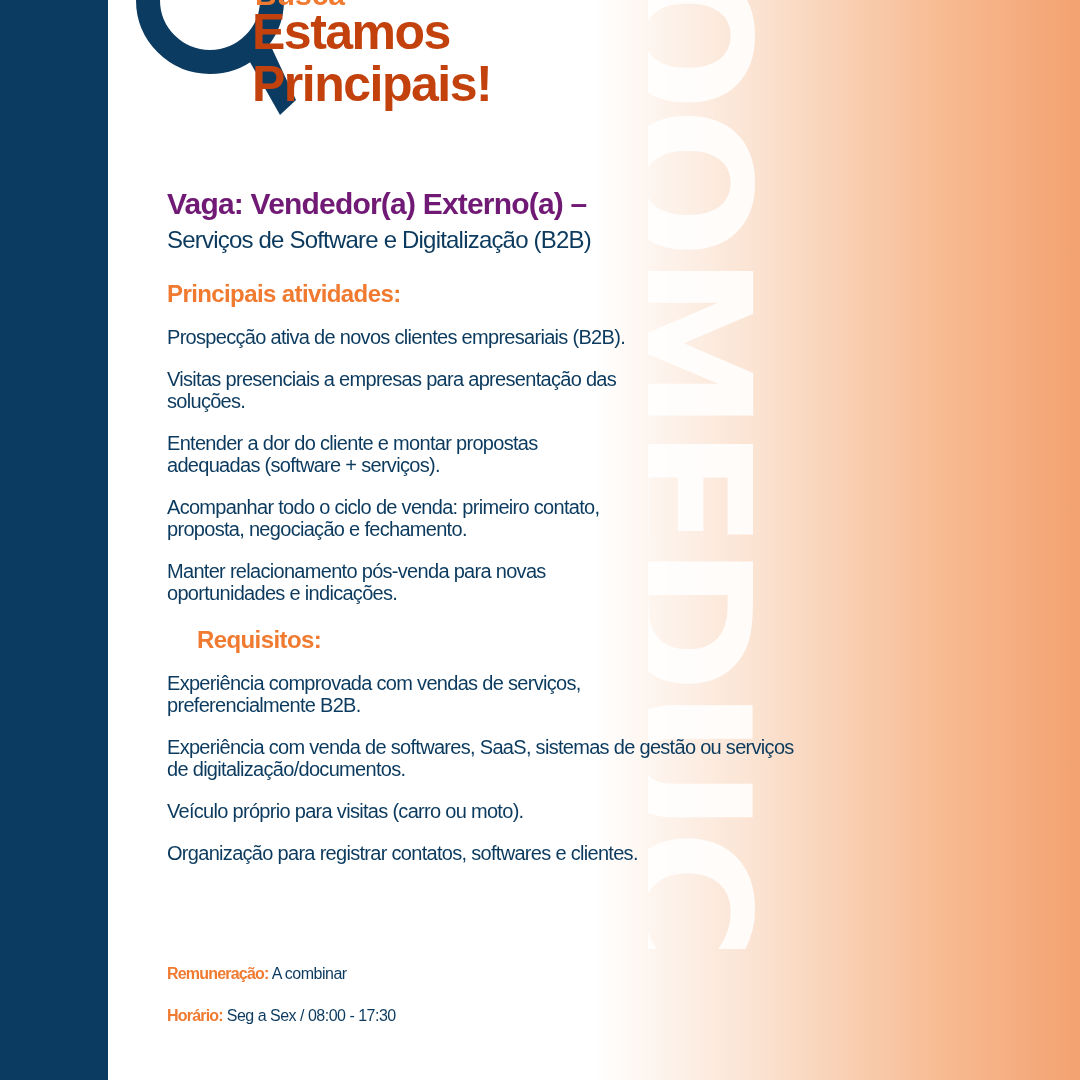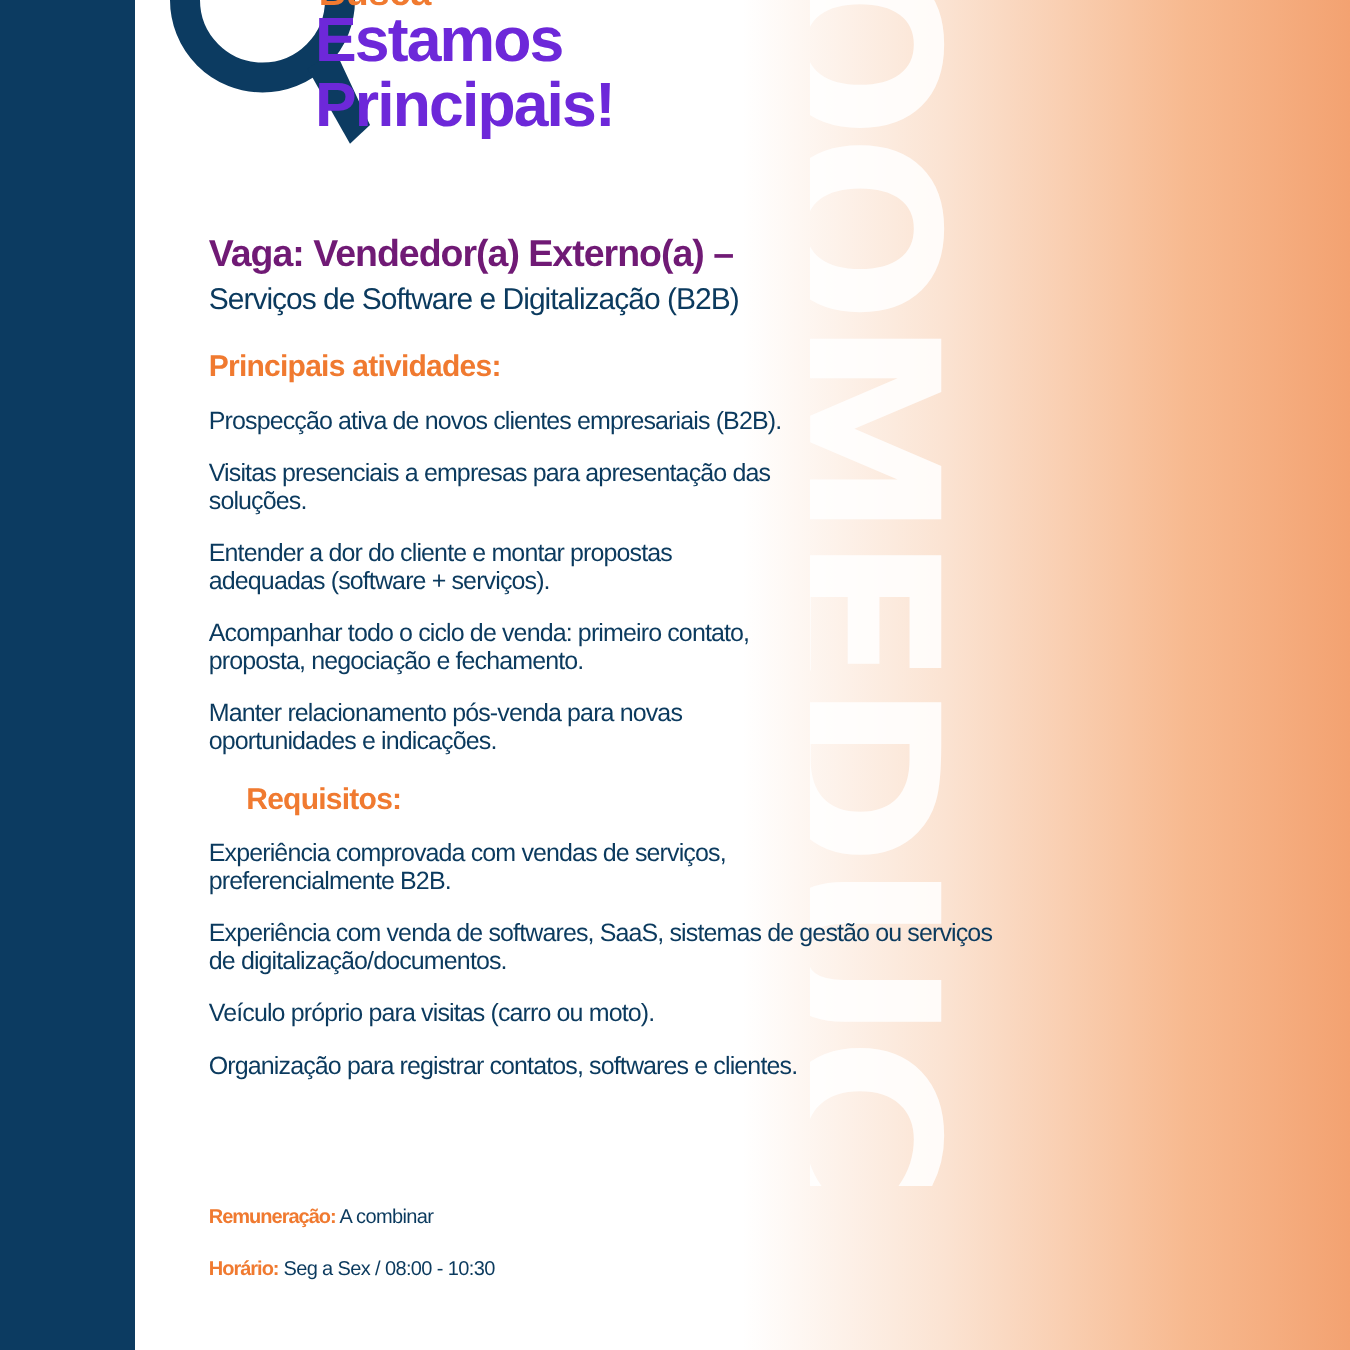--- a/index.html
+++ b/index.html
@@ -7,21 +7,21 @@
     font-family:"Liberation Sans", sans-serif; }
   .bg { position:absolute; inset:0;
     background: linear-gradient(90deg, #ffffff 0%, #ffffff 55%, #fbe3d2 70%, #f7b98f 88%, #f3a271 100%); }
   .sidebar { position:absolute; left:0; top:0; width:108px; height:1080px; background:#0c3b61; }
   .watermark { position:absolute; left:648px; top:0; width:140px; height:1080px; overflow:hidden; }
   .watermark span { position:absolute; left:140px; top:-40px; transform-origin:0 0; transform:rotate(90deg);
     font-family:"DejaVu Sans", sans-serif; font-weight:bold; font-size:178px; letter-spacing:-4px;
     color:rgba(255,255,255,0.85); white-space:nowrap; }
   .magnifier { position:absolute; left:128px; top:-80px; width:260px; height:210px; }
   .kicker { position:absolute; left:255px; top:-22px; color:#f07a30; font-weight:bold; font-size:30px; }
-  .hero { position:absolute; left:252px; top:6px; color:#6d28d9; font-weight:bold; font-size:50px; line-height:52px; letter-spacing:-1.5px; }
+  .hero { position:absolute; left:252px; top:6px; color:#c2410c; font-weight:bold; font-size:50px; line-height:52px; letter-spacing:-1.5px; }
   .content { position:absolute; left:167px; top:186px; width:640px; color:#0b3a5e; }
   .job-title { font-weight:bold; font-size:30px; line-height:36px; letter-spacing:-0.8px; color:#701a75; }
   .job-sub { font-size:24px; line-height:36px; letter-spacing:-0.8px; color:#0b3a5e; }
   .section-h { color:#f07a30; font-weight:bold; font-size:24px; letter-spacing:-0.6px; margin-top:22px; margin-bottom:18px; }
   .item { font-size:20px; line-height:22px; letter-spacing:-0.7px; margin-bottom:20px; }
   .req { margin-top:22px;margin-left:30px; }
   .footer { position:absolute; left:167px; top:953px; }
   .frow { font-size:16px; line-height:42px; letter-spacing:-0.5px; color:#0b3a5e; white-space:nowrap; }
   .frow b { color:#f07a30; letter-spacing:-0.8px; }
 </style>
@@ -57,14 +57,14 @@
 
   <div class="section-h req">Requisitos:</div>
   <div class="item" style="width:480px">Experiência comprovada com vendas de serviços, preferencialmente B2B.</div>
   <div class="item" style="width:630px">Experiência com venda de softwares, SaaS, sistemas de gestão ou serviços de digitalização/documentos.</div>
   <div class="item">Veículo próprio para visitas (carro ou moto).</div>
   <div class="item">Organização para registrar contatos, softwares e clientes.</div>
 </div>
 
 <div class="footer">
   <div class="frow"><b>Remuneração:</b><span> A combinar</span></div>
-  <div class="frow"><b>Horário:</b><span> Seg a Sex / 08:00 - 10:30</span></div>
+  <div class="frow"><b>Horário:</b><span> Seg a Sex / 08:00 - 17:30</span></div>
 </div>
 
 </body></html>

